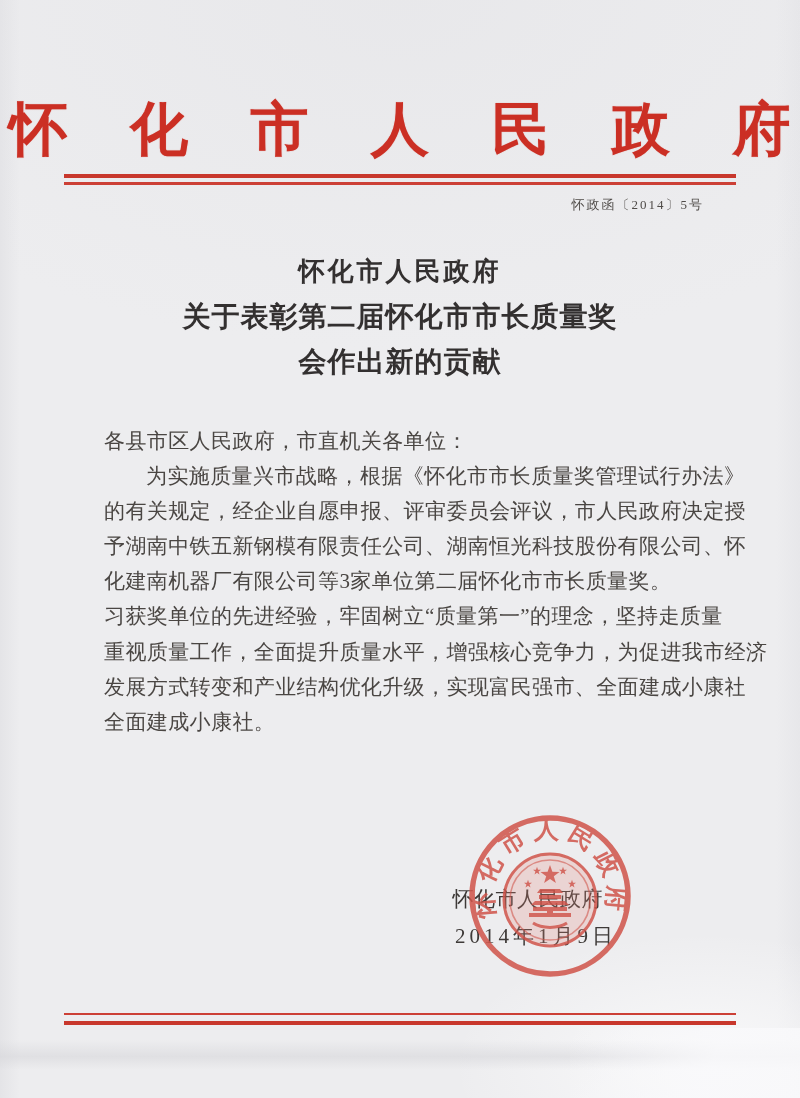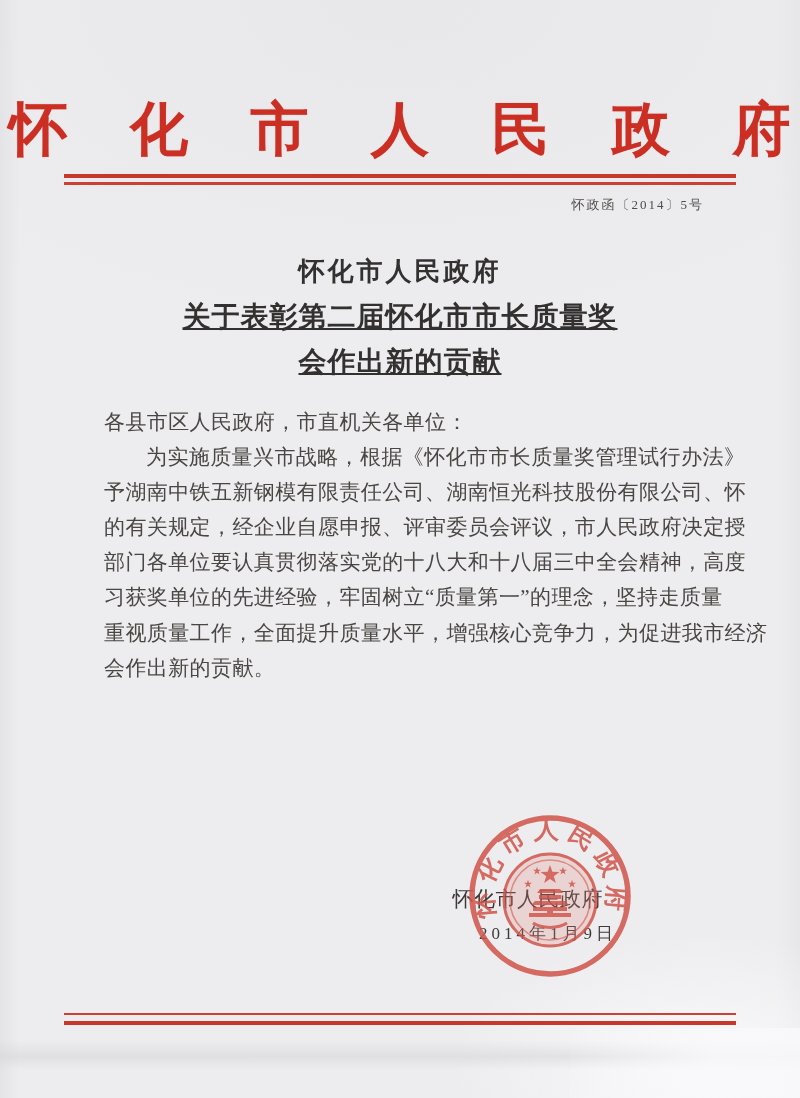--- a/index.html
+++ b/index.html
@@ -37,30 +37,30 @@
   .rule-bot-2{top:1021px;height:4px;}
   .doc-number{
     position:absolute;top:196px;right:96px;
     font-size:13px;color:#4f4b48;letter-spacing:2px;white-space:nowrap;
   }
   .title-block{
     position:absolute;top:250px;left:0;width:800px;
     text-align:center;color:#333030;font-weight:bold;
   }
   .title-line1{font-size:26px;line-height:44px;letter-spacing:3px;}
-  .title-line2,.title-line3{font-size:28px;line-height:45px;letter-spacing:1px;text-decoration:underline;}
+  .title-line2,.title-line3{font-size:28px;line-height:45px;letter-spacing:1px;}
   .body-text{
-    position:absolute;top:405px;left:104px;width:600px;
+    position:absolute;top:424px;left:104px;width:600px;
     font-size:21px;color:#4a4643;z-index:1;
   }
   .body-line{height:35.1px;line-height:35.1px;white-space:nowrap;letter-spacing:.4px;}
   .body-line.indent{padding-left:42px;}
   .signature{position:absolute;z-index:1;color:#3e3a38;white-space:nowrap;}
   .sig-issuer{top:885px;right:197px;font-size:21px;letter-spacing:.5px;}
-  .sig-date{top:922px;right:183px;font-size:17px;letter-spacing:4px;}
+  .sig-date{top:922px;right:183px;font-size:21px;letter-spacing:4px;}
   .seal{position:absolute;left:455px;top:801px;z-index:2;opacity:.85;}
   .whitepatch{
     position:absolute;right:0;bottom:0;width:230px;height:70px;
     background:linear-gradient(115deg, rgba(247,247,249,0) 0%, rgba(249,249,251,.85) 60%);
   }
 </style>
 </head>
 <body>
 
 <div class="page">
@@ -74,26 +74,27 @@
 
   <div class="title-block">
     <div class="title-line1">怀化市人民政府</div>
     <div class="title-line2">关于表彰第二届怀化市市长质量奖</div>
     <div class="title-line3">会作出新的贡献</div>
   </div>
 
   <div class="body-text">
     <div class="body-line">各县市区人民政府，市直机关各单位：</div>
     <div class="body-line indent">为实施质量兴市战略，根据《怀化市市长质量奖管理试行办法》</div>
+    <div class="body-line">的有关规定，经企业自愿申报、评审委员会评议，市人民政府决定授</div>
     <div class="body-line">予湖南中铁五新钢模有限责任公司、湖南恒光科技股份有限公司、怀</div>
-    <div class="body-line">的有关规定，经企业自愿申报、评审委员会评议，市人民政府决定授</div>
-    <div class="body-line">部门各单位要认真贯彻落实党的十八大和十八届三中全会精神，高度</div>
+    <div class="body-line">化建南机器厂有限公司等3家单位第二届怀化市市长质量奖。</div>
     <div class="body-line">习获奖单位的先进经验，牢固树立“质量第一”的理念，坚持走质量</div>
     <div class="body-line">重视质量工作，全面提升质量水平，增强核心竞争力，为促进我市经济</div>
-    <div class="body-line">会作出新的贡献。</div>
+    <div class="body-line">发展方式转变和产业结构优化升级，实现富民强市、全面建成小康社</div>
+    <div class="body-line">全面建成小康社。</div>
   </div>
 
   <div class="signature sig-issuer">怀化市人民政府</div>
   <div class="signature sig-date">2014年1月9日</div>
 
   <svg class="seal" width="190" height="190" viewBox="0 0 190 190">
     <defs>
       <path id="sealArc" d="M 40.5,114.8 A 58,58 0 1,1 149.5,114.8" fill="none"></path>
       <polygon id="star" points="0,-10 2.4,-3.2 9.5,-3.1 3.8,1.2 5.9,8.1 0,4 -5.9,8.1 -3.8,1.2 -9.5,-3.1 -2.4,-3.2"></polygon>
     </defs>

